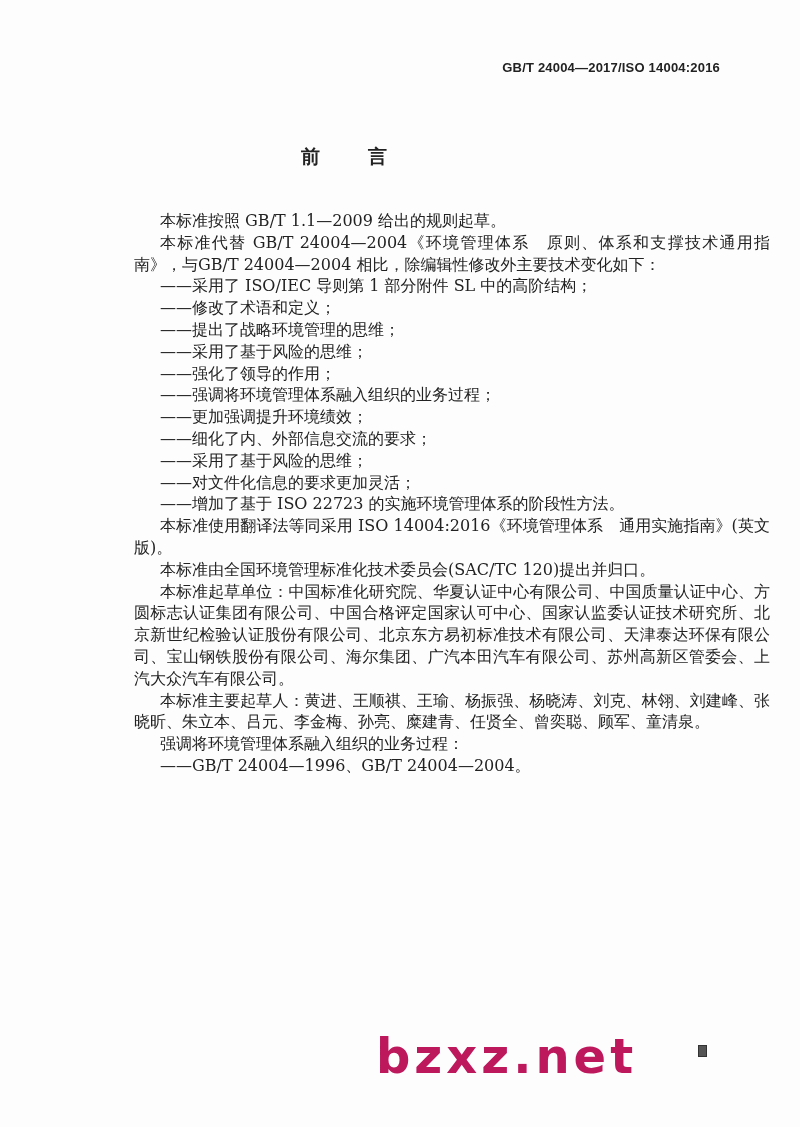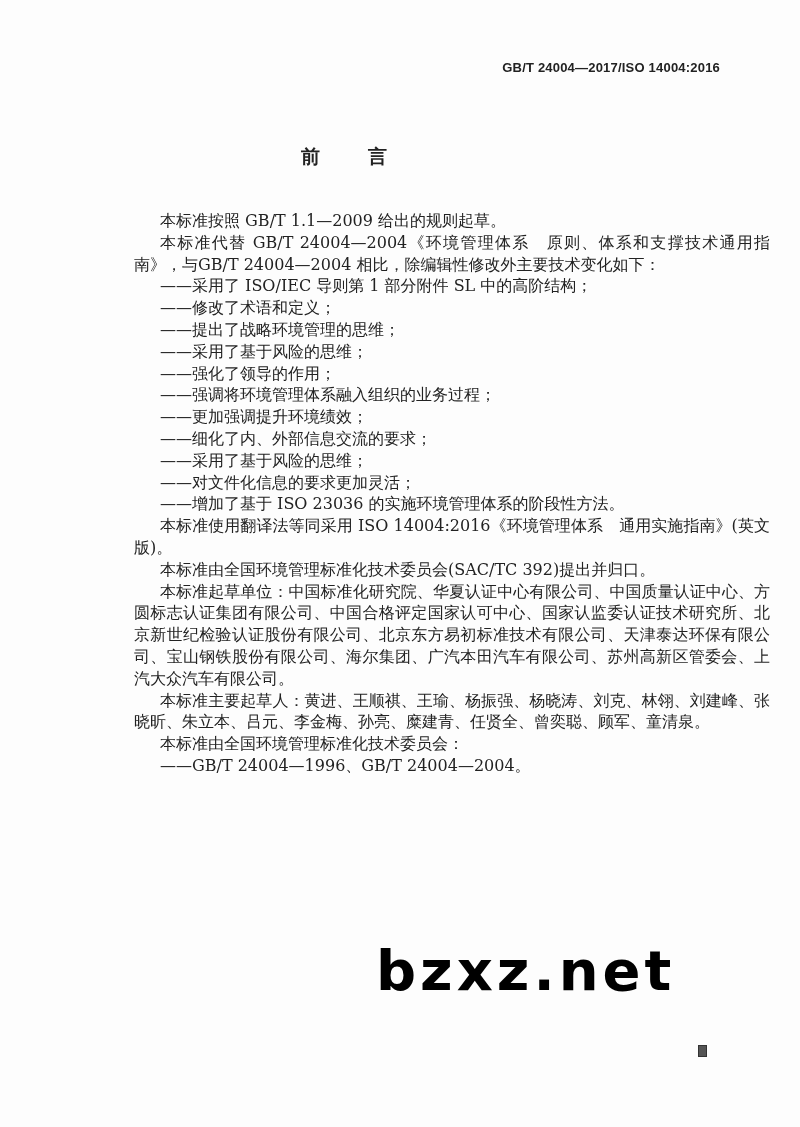--- a/index.html
+++ b/index.html
@@ -19,23 +19,23 @@
   }
   .title span { display: inline-block; }
   .title .gap { width: 48px; }
   .content {
     position: absolute; top: 210px; left: 86px; width: 636px;
     font-size: 16px; line-height: 21.8px; margin-left: 48px;
   }
   .p { margin: 0; text-indent: 26px; text-align: justify; }
   .li { margin: 0; padding-left: 26px; }
   .watermark {
-    position: absolute; left: 376px; top: 938px;
-    font-family: "DejaVu Sans", sans-serif; font-weight: bold; font-size: 56px;
-    color: #000000; letter-spacing: 4px;
+    position: absolute; left: 376px; top: 1028px;
+    font-family: "DejaVu Sans", sans-serif; font-weight: bold; font-size: 48px;
+    color: #be185d; letter-spacing: 4px;
   }
   .pageno {
     position: absolute; left: 698px; top: 1045px; width: 7px; height: 10px;
     background: #555; border: 1px solid #333;
   }
 </style>
 </head>
 <body>
 
 <div class="header-code">GB/T 24004—2017/ISO 14004:2016</div>
@@ -51,24 +51,24 @@
     <p class="li">——采用了 ISO/IEC 导则第 1 部分附件 SL 中的高阶结构；</p>
     <p class="li">——修改了术语和定义；</p>
     <p class="li">——提出了战略环境管理的思维；</p>
     <p class="li">——采用了基于风险的思维；</p>
     <p class="li">——强化了领导的作用；</p>
     <p class="li">——强调将环境管理体系融入组织的业务过程；</p>
     <p class="li">——更加强调提升环境绩效；</p>
     <p class="li">——细化了内、外部信息交流的要求；</p>
     <p class="li">——采用了基于风险的思维；</p>
     <p class="li">——对文件化信息的要求更加灵活；</p>
-    <p class="li">——增加了基于 ISO 23036 的实施环境管理体系的阶段性方法。</p>
+    <p class="li">——增加了基于 ISO 22723 的实施环境管理体系的阶段性方法。</p>
   </div>
   <p class="p">本标准使用翻译法等同采用 ISO 14004:2016《环境管理体系　通用实施指南》(英文版)。</p>
-  <p class="p">本标准由全国环境管理标准化技术委员会(SAC/TC 392)提出并归口。</p>
+  <p class="p">本标准由全国环境管理标准化技术委员会(SAC/TC 120)提出并归口。</p>
   <p class="p">本标准起草单位：中国标准化研究院、华夏认证中心有限公司、中国质量认证中心、方圆标志认证集团有限公司、中国合格评定国家认可中心、国家认监委认证技术研究所、北京新世纪检验认证股份有限公司、北京东方易初标准技术有限公司、天津泰达环保有限公司、宝山钢铁股份有限公司、海尔集团、广汽本田汽车有限公司、苏州高新区管委会、上汽大众汽车有限公司。</p>
   <p class="p">本标准主要起草人：黄进、王顺祺、王瑜、杨振强、杨晓涛、刘克、林翎、刘建峰、张晓昕、朱立本、吕元、李金梅、孙亮、糜建青、任贤全、曾奕聪、顾军、童清泉。</p>
-  <p class="p">本标准由全国环境管理标准化技术委员会：</p>
+  <p class="p">强调将环境管理体系融入组织的业务过程：</p>
   <p class="li">——GB/T 24004—1996、GB/T 24004—2004。</p>
 </div>
 
 <div class="watermark">bzxz.net</div>
 <div class="pageno" title=""></div>
 
 </body></html>

